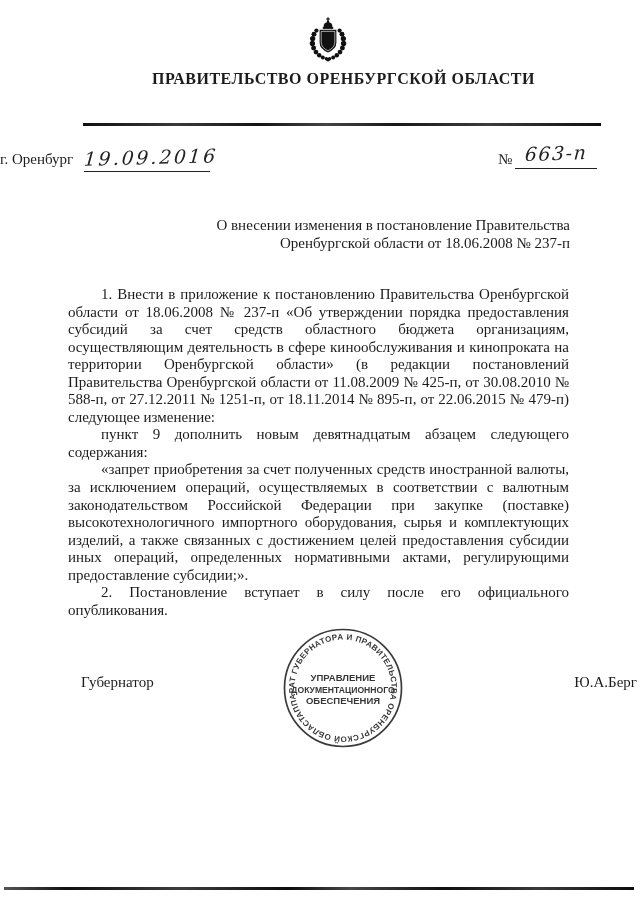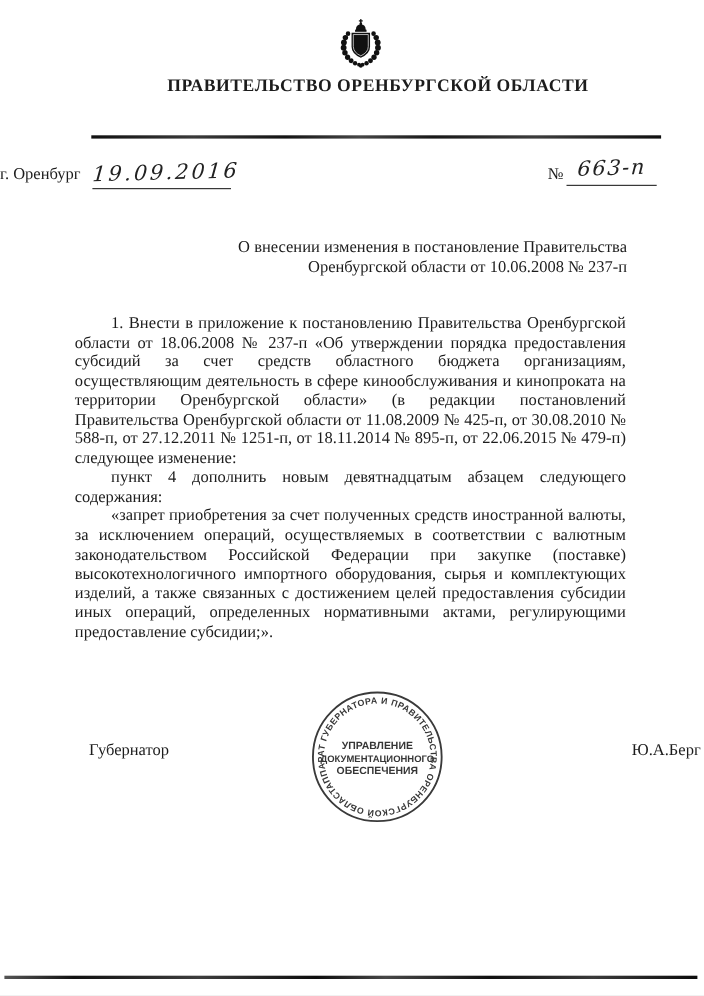--- a/index.html
+++ b/index.html
@@ -109,27 +109,28 @@
     <span class="hw">19.09.2016</span>
   </div>
   <div class="meta-city">г. Оренбург</div>
   <div class="num-label">№</div>
   <div class="hand-num hand">
     <span class="hw">663-п</span>
   </div>
 
   <div class="doc-title">
     <div>О внесении изменения в постановление Правительства</div>
-    <div>Оренбургской области от 10.06.2008 № 237-п</div>
+    <div>Оренбургской области от 18.06.2008 № 237-п</div>
   </div>
 
   <div class="body-text">
     <p>1. Внести в приложение к постановлению Правительства Оренбургской области от 18.06.2008 № 237-п «Об утверждении порядка предоставления субсидий за счет средств областного бюджета организациям, осуществляющим деятельность в сфере кинообслуживания и кинопроката на территории Оренбургской области» (в редакции постановлений Правительства Оренбургской области от 11.08.2009 № 425-п, от 30.08.2010 № 588-п, от 27.12.2011 № 1251-п, от 18.11.2014 № 895-п, от 22.06.2015 № 479-п) следующее изменение:</p>
-    <p>пункт 4 дополнить новым девятнадцатым абзацем следующего содержания:</p>
+    <p>пункт 9 дополнить новым девятнадцатым абзацем следующего содержания:</p>
     <p>«запрет приобретения за счет полученных средств иностранной валюты, за исключением операций, осуществляемых в соответствии с валютным законодательством Российской Федерации при закупке (поставке) высокотехнологичного импортного оборудования, сырья и комплектующих изделий, а также связанных с достижением целей предоставления субсидии иных операций, определенных нормативными актами, регулирующими предоставление субсидии;».</p>
+    <p>2. Постановление вступает в силу после его официального опубликования.</p>
   </div>
 
   <div class="sig-position">Губернатор</div>
   <div class="sig-name">Ю.А.Берг</div>
 
   <svg class="stamp" viewBox="0 0 142 142" aria-hidden="true">
     <circle cx="71" cy="71" r="58.5" fill="none" stroke="#2a2a2a" stroke-width="1.7"></circle>
     <defs>
       <path id="rimPath" d="M31.27,98.82 A48.5,48.5 0 1,1 110.73,43.18 A48.5,48.5 0 1,1 31.27,98.82"></path>
     </defs>

